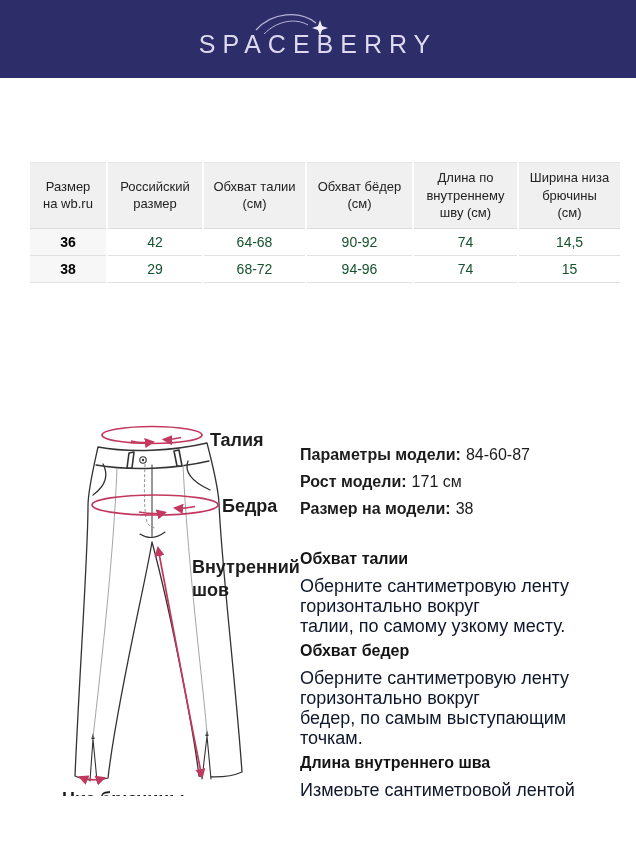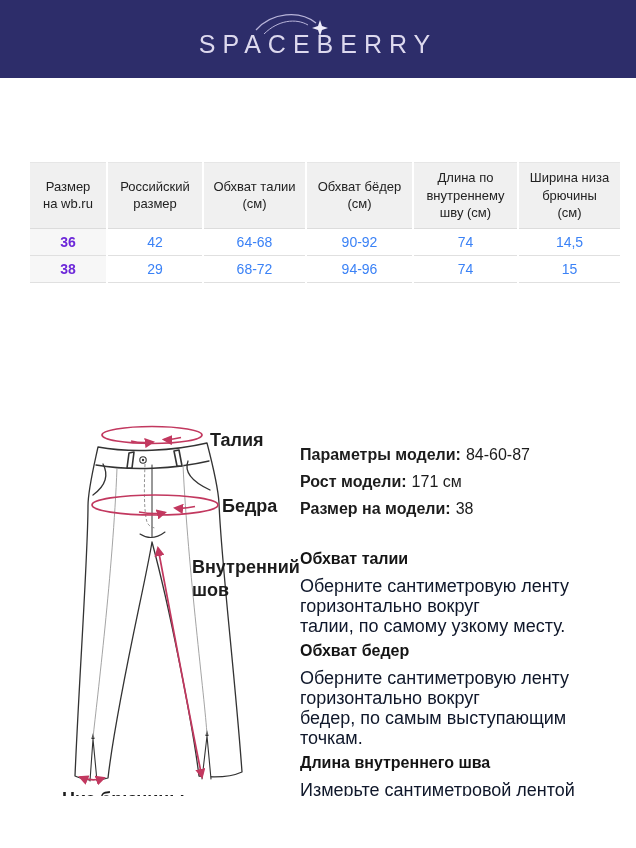--- a/index.html
+++ b/index.html
@@ -23,24 +23,24 @@
     position:absolute; left:28px; top:162px; width:580px;
     border-collapse:separate; border-spacing:2px 0; table-layout:fixed;
   }
   .size-table th {
     background:#f0f0f0; font-weight:400; font-size:13px; line-height:1.35;
     color:#222; text-align:center; vertical-align:middle; height:56px;
     padding:6px 2px; white-space:pre-line;
     border-top:1px solid #e6e6e6; border-bottom:1px solid #dcdcdc;
   }
   .size-table td {
-    font-size:14px; color:#3b82f6; text-align:center; vertical-align:middle;
+    font-size:14px; color:#14532d; text-align:center; vertical-align:middle;
     height:27px; border-bottom:1px solid #e0e0e0; background:#fff;
   }
-  .size-table td.first { font-weight:700; background:#f7f7f7; color:#6d28d9; }
+  .size-table td.first { font-weight:700; background:#f7f7f7; color:#000000; }
 
   
   .pants-svg { position:absolute; left:55px; top:420px; }
   .diagram-label {
     position:absolute; font-size:18px; font-weight:700; color:#1c1c1c; line-height:1.25;
   }
   .lbl-waist  { left:210px; top:429px; }
   .lbl-hips   { left:222px; top:495px; }
   .lbl-inseam { left:192px; top:556px; width:104px; }
   .lbl-hem    { left:62px;  top:788px; }

